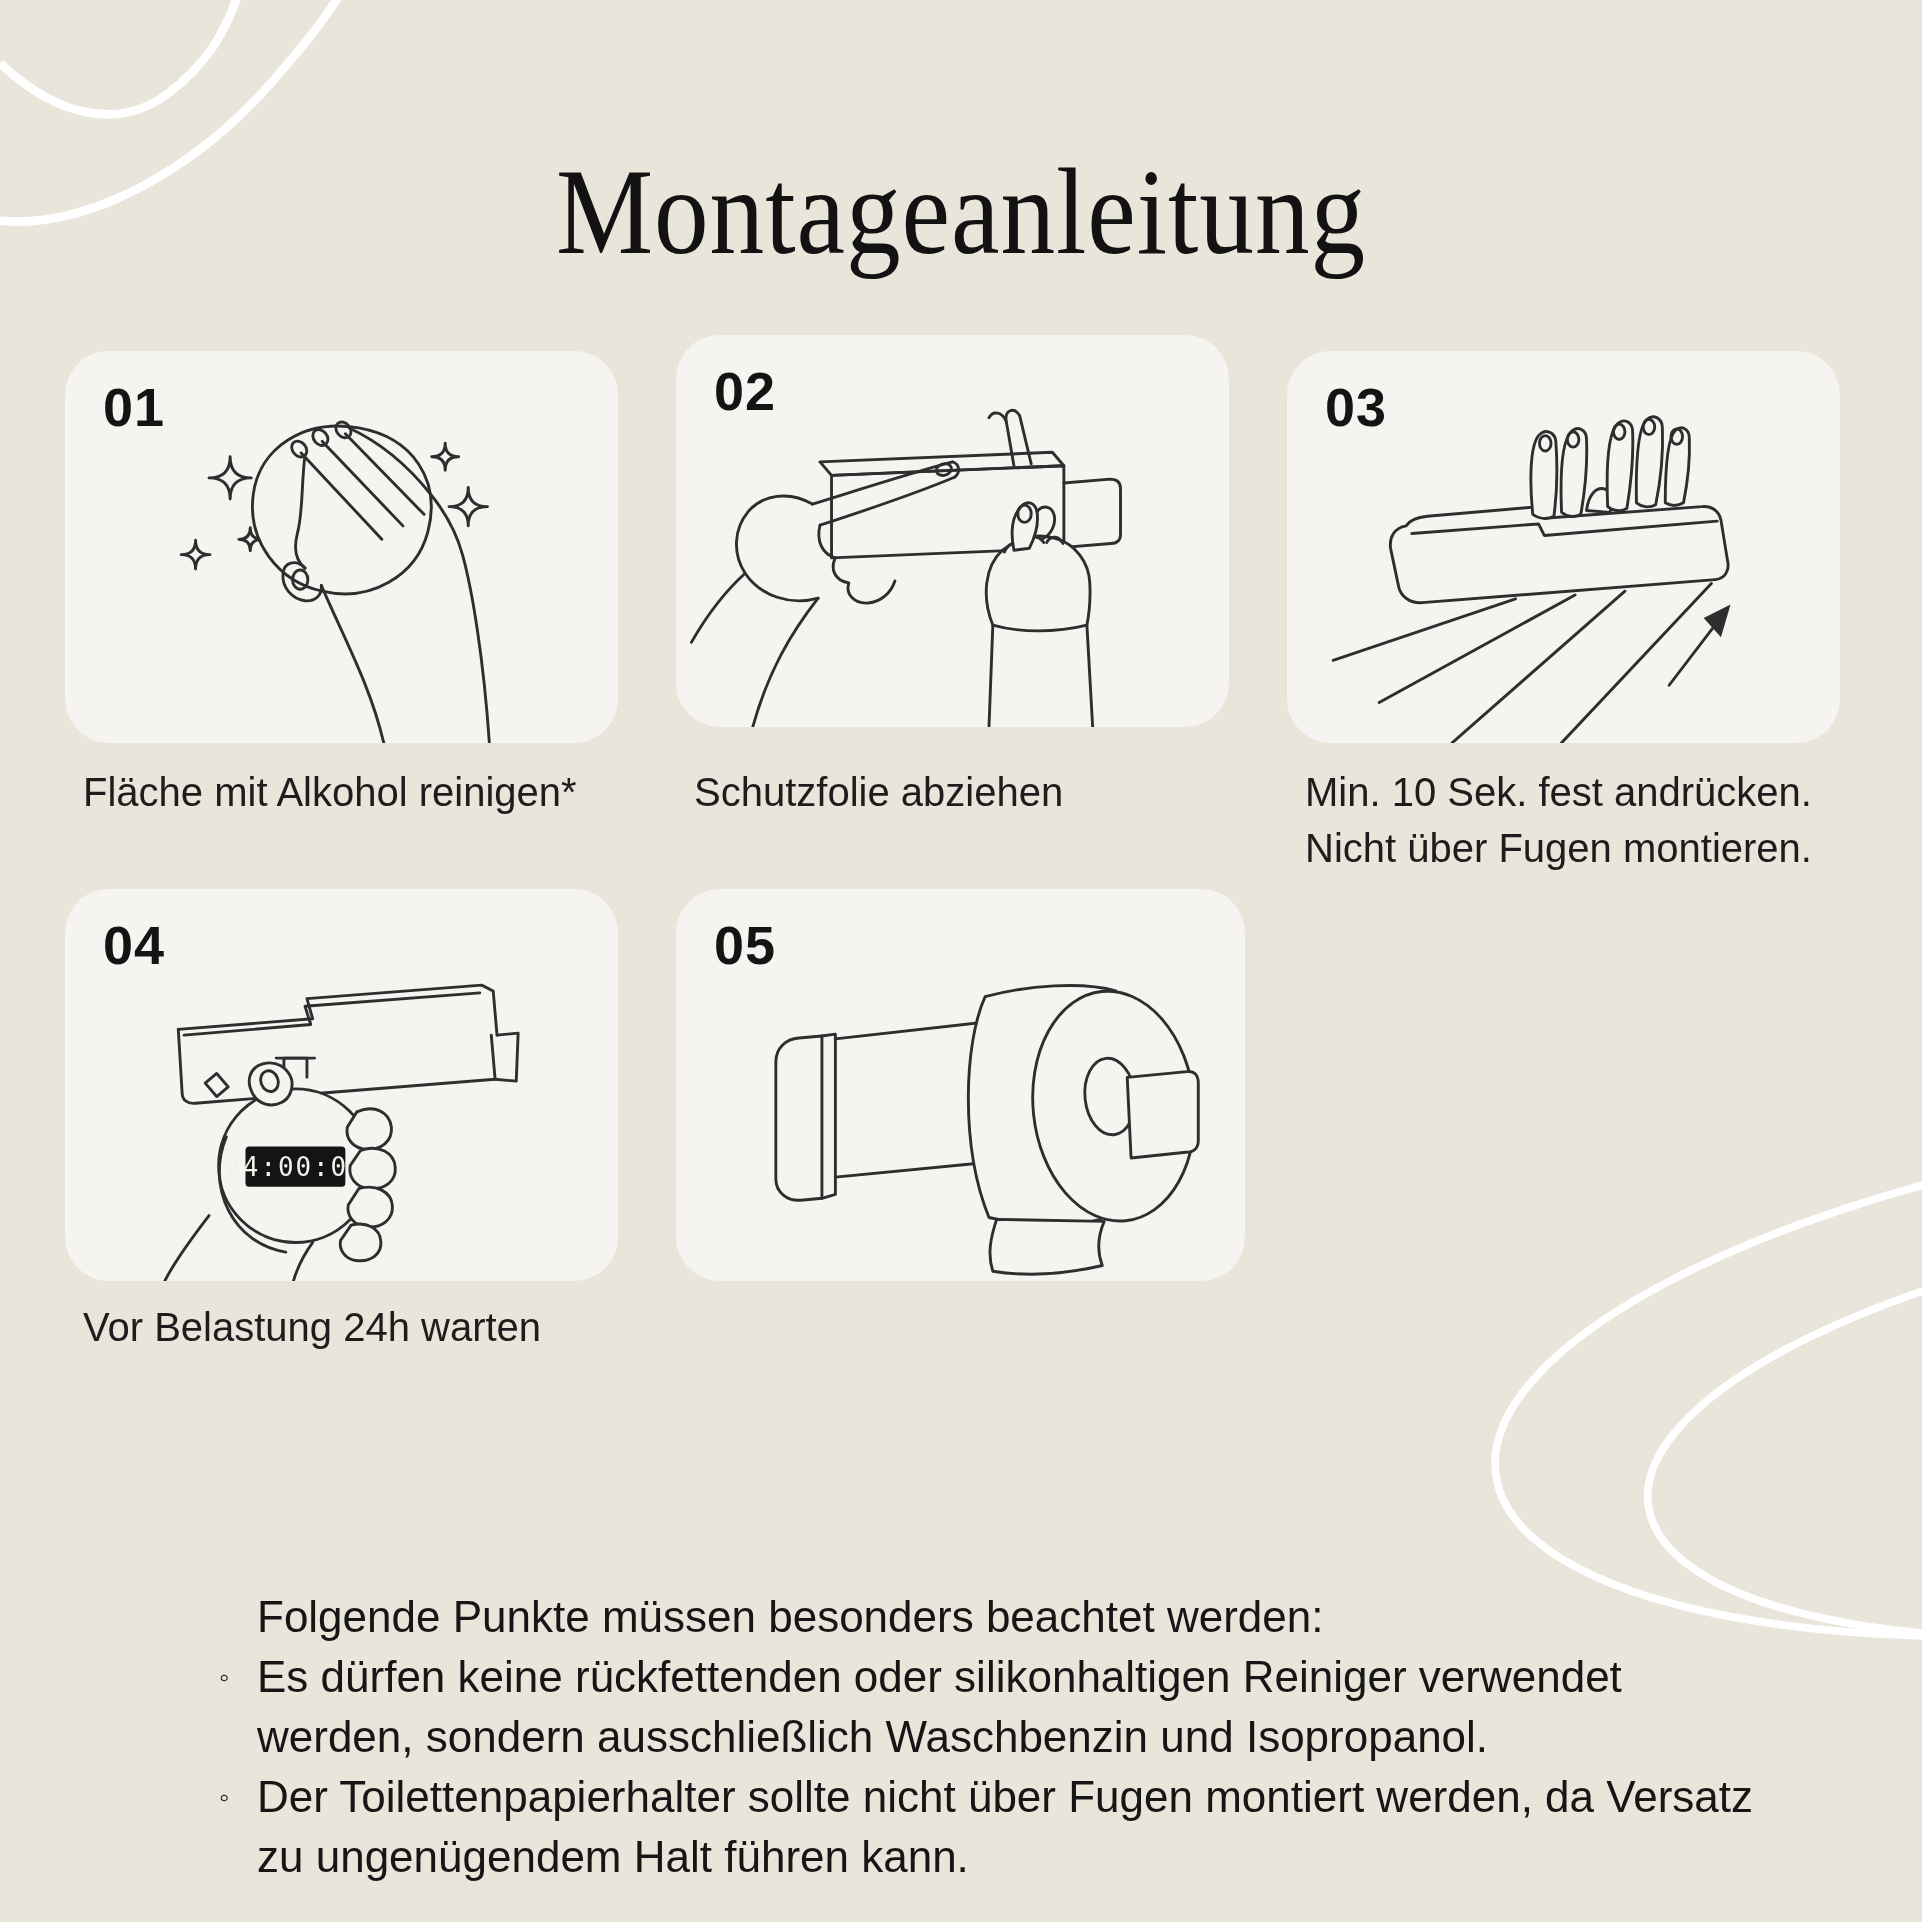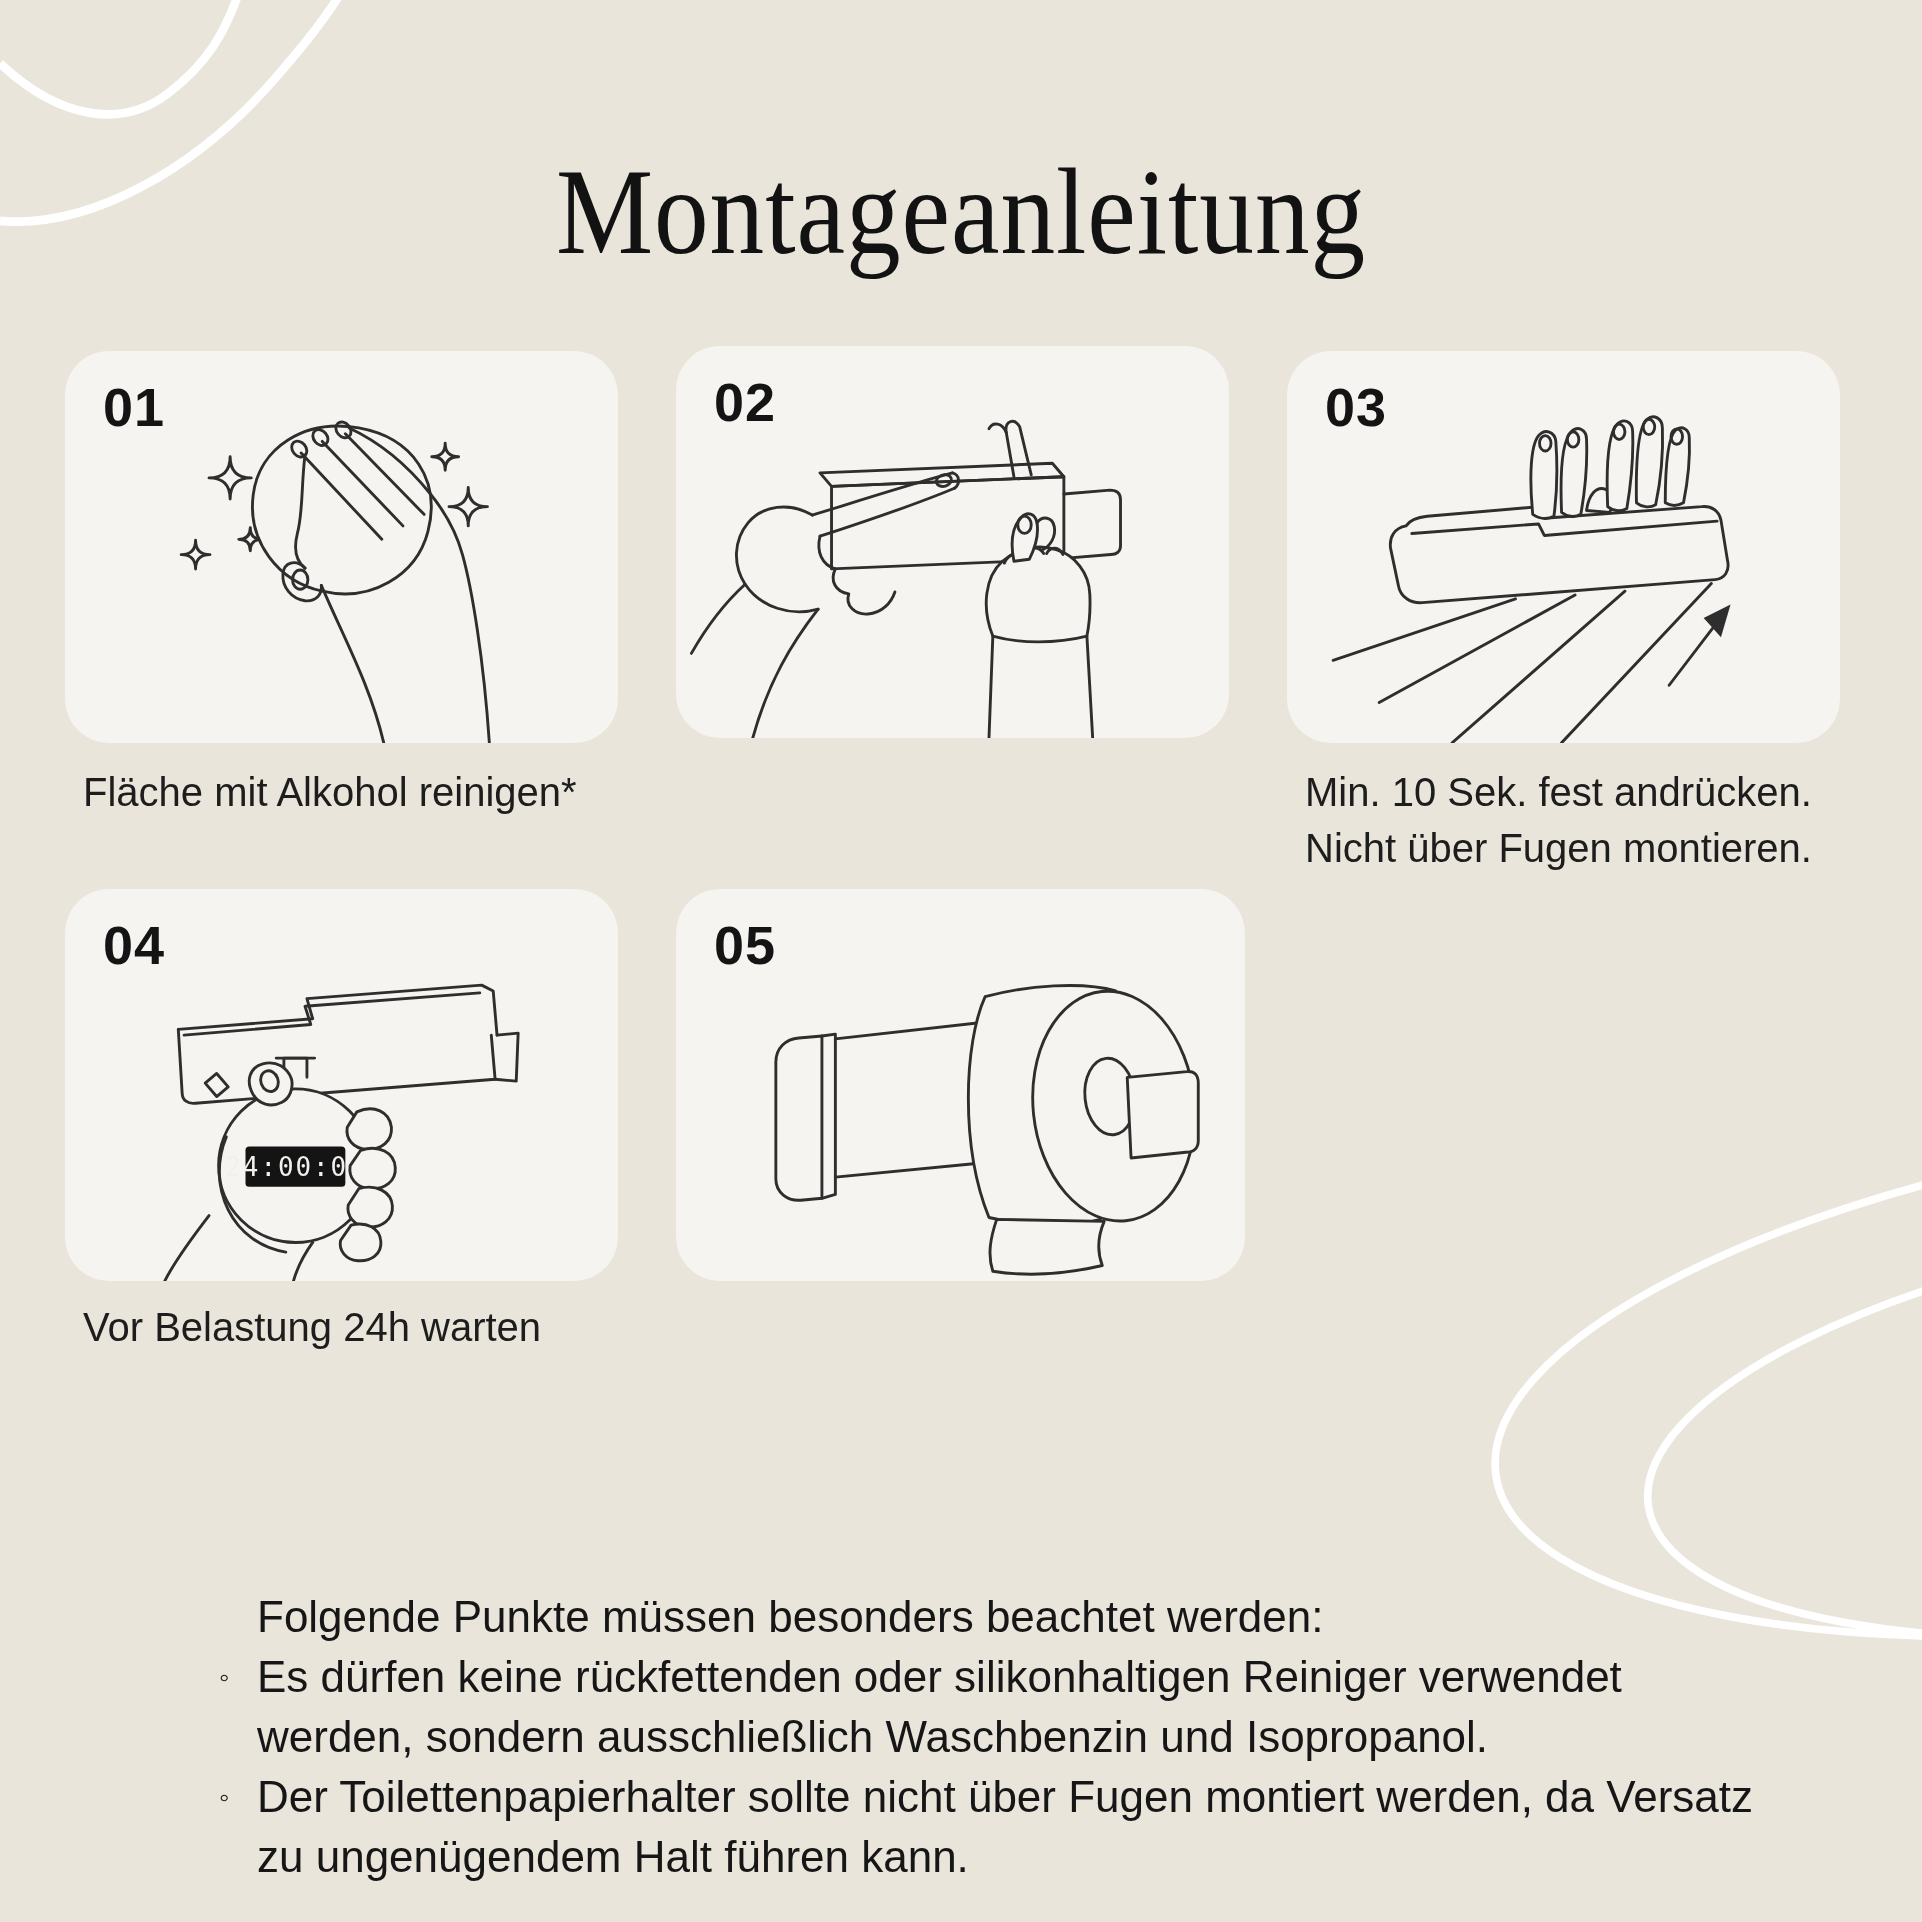--- a/index.html
+++ b/index.html
@@ -107,21 +107,21 @@
 
       <path d="M296 80 C326 94 356 118 380 148 C398 170 408 190 414 212 C424 248 436 320 442 408"></path>
       <path d="M250 108 C246 140 248 168 242 190 C238 206 240 218 250 226"></path>
       <path d="M250 226 C240 216 228 220 227 232 C226 246 236 258 250 260 C261 261 268 254 267 244"></path>
       <ellipse cx="245" cy="238" rx="8" ry="10"></ellipse>
       <path d="M267 244 C290 298 318 348 332 408"></path>
     </svg>
     <div class="card-number">01</div>
   </div>
 
-  <div class="card" style="left:676px;top:346px;">
+  <div class="card" style="left:676px;top:335px;">
     <svg class="illu" viewBox="0 0 576 408">
 
       <path d="M150 132 L392 122 L404 136 L162 146 Z"></path>
       <path d="M162 146 L404 136 L404 222 L162 232 Z"></path>
       <path d="M404 154 L452 150 C460 150 463 154 463 160 L463 208 C463 214 459 217 453 217 L404 221"></path>
 
       <path d="M352 136 L344 90 C342 78 352 74 358 84 L370 134"></path>
       <path d="M344 90 C340 80 330 78 326 86"></path>
 
       <path d="M142 176 C200 158 250 142 288 132"></path>
@@ -223,20 +223,21 @@
       <ellipse class="fillbg" cx="452" cy="216" rx="26" ry="40" transform="rotate(-6 452 216)"></ellipse>
 
       <path class="fillbg" d="M470 196 L532 190 C540 189 544 194 544 202 L544 262 C544 270 539 274 531 274 L474 280 Z"></path>
 
       <path class="fillbg" d="M334 344 C328 362 324 380 330 398 C368 404 410 400 444 392 C438 376 440 360 446 346 L334 344 Z"></path>
     </svg>
     <div class="card-number">05</div>
   </div>
 
   <div class="caption" style="left:83px;top:764px;">Fläche mit Alkohol reinigen*</div>
+  <div class="caption" style="left:694px;top:764px;">Schutzfolie abziehen</div>
   <div class="caption" style="left:1305px;top:764px;">Min. 10 Sek. fest andrücken.
 Nicht über Fugen montieren.</div>
   <div class="caption" style="left:83px;top:1299px;">Vor Belastung 24h warten</div>
 
   <div class="notes">
     <div class="notes-heading nline">Folgende Punkte müssen besonders beachtet werden:</div>
     <div class="bullet">
       <span class="marker">◦</span>
       <span class="nline"><span>Es dürfen </span><span class="u-mark">keine rückfettenden oder silikonhaltigen Reiniger</span><span> verwendet</span></span>
     </div>

